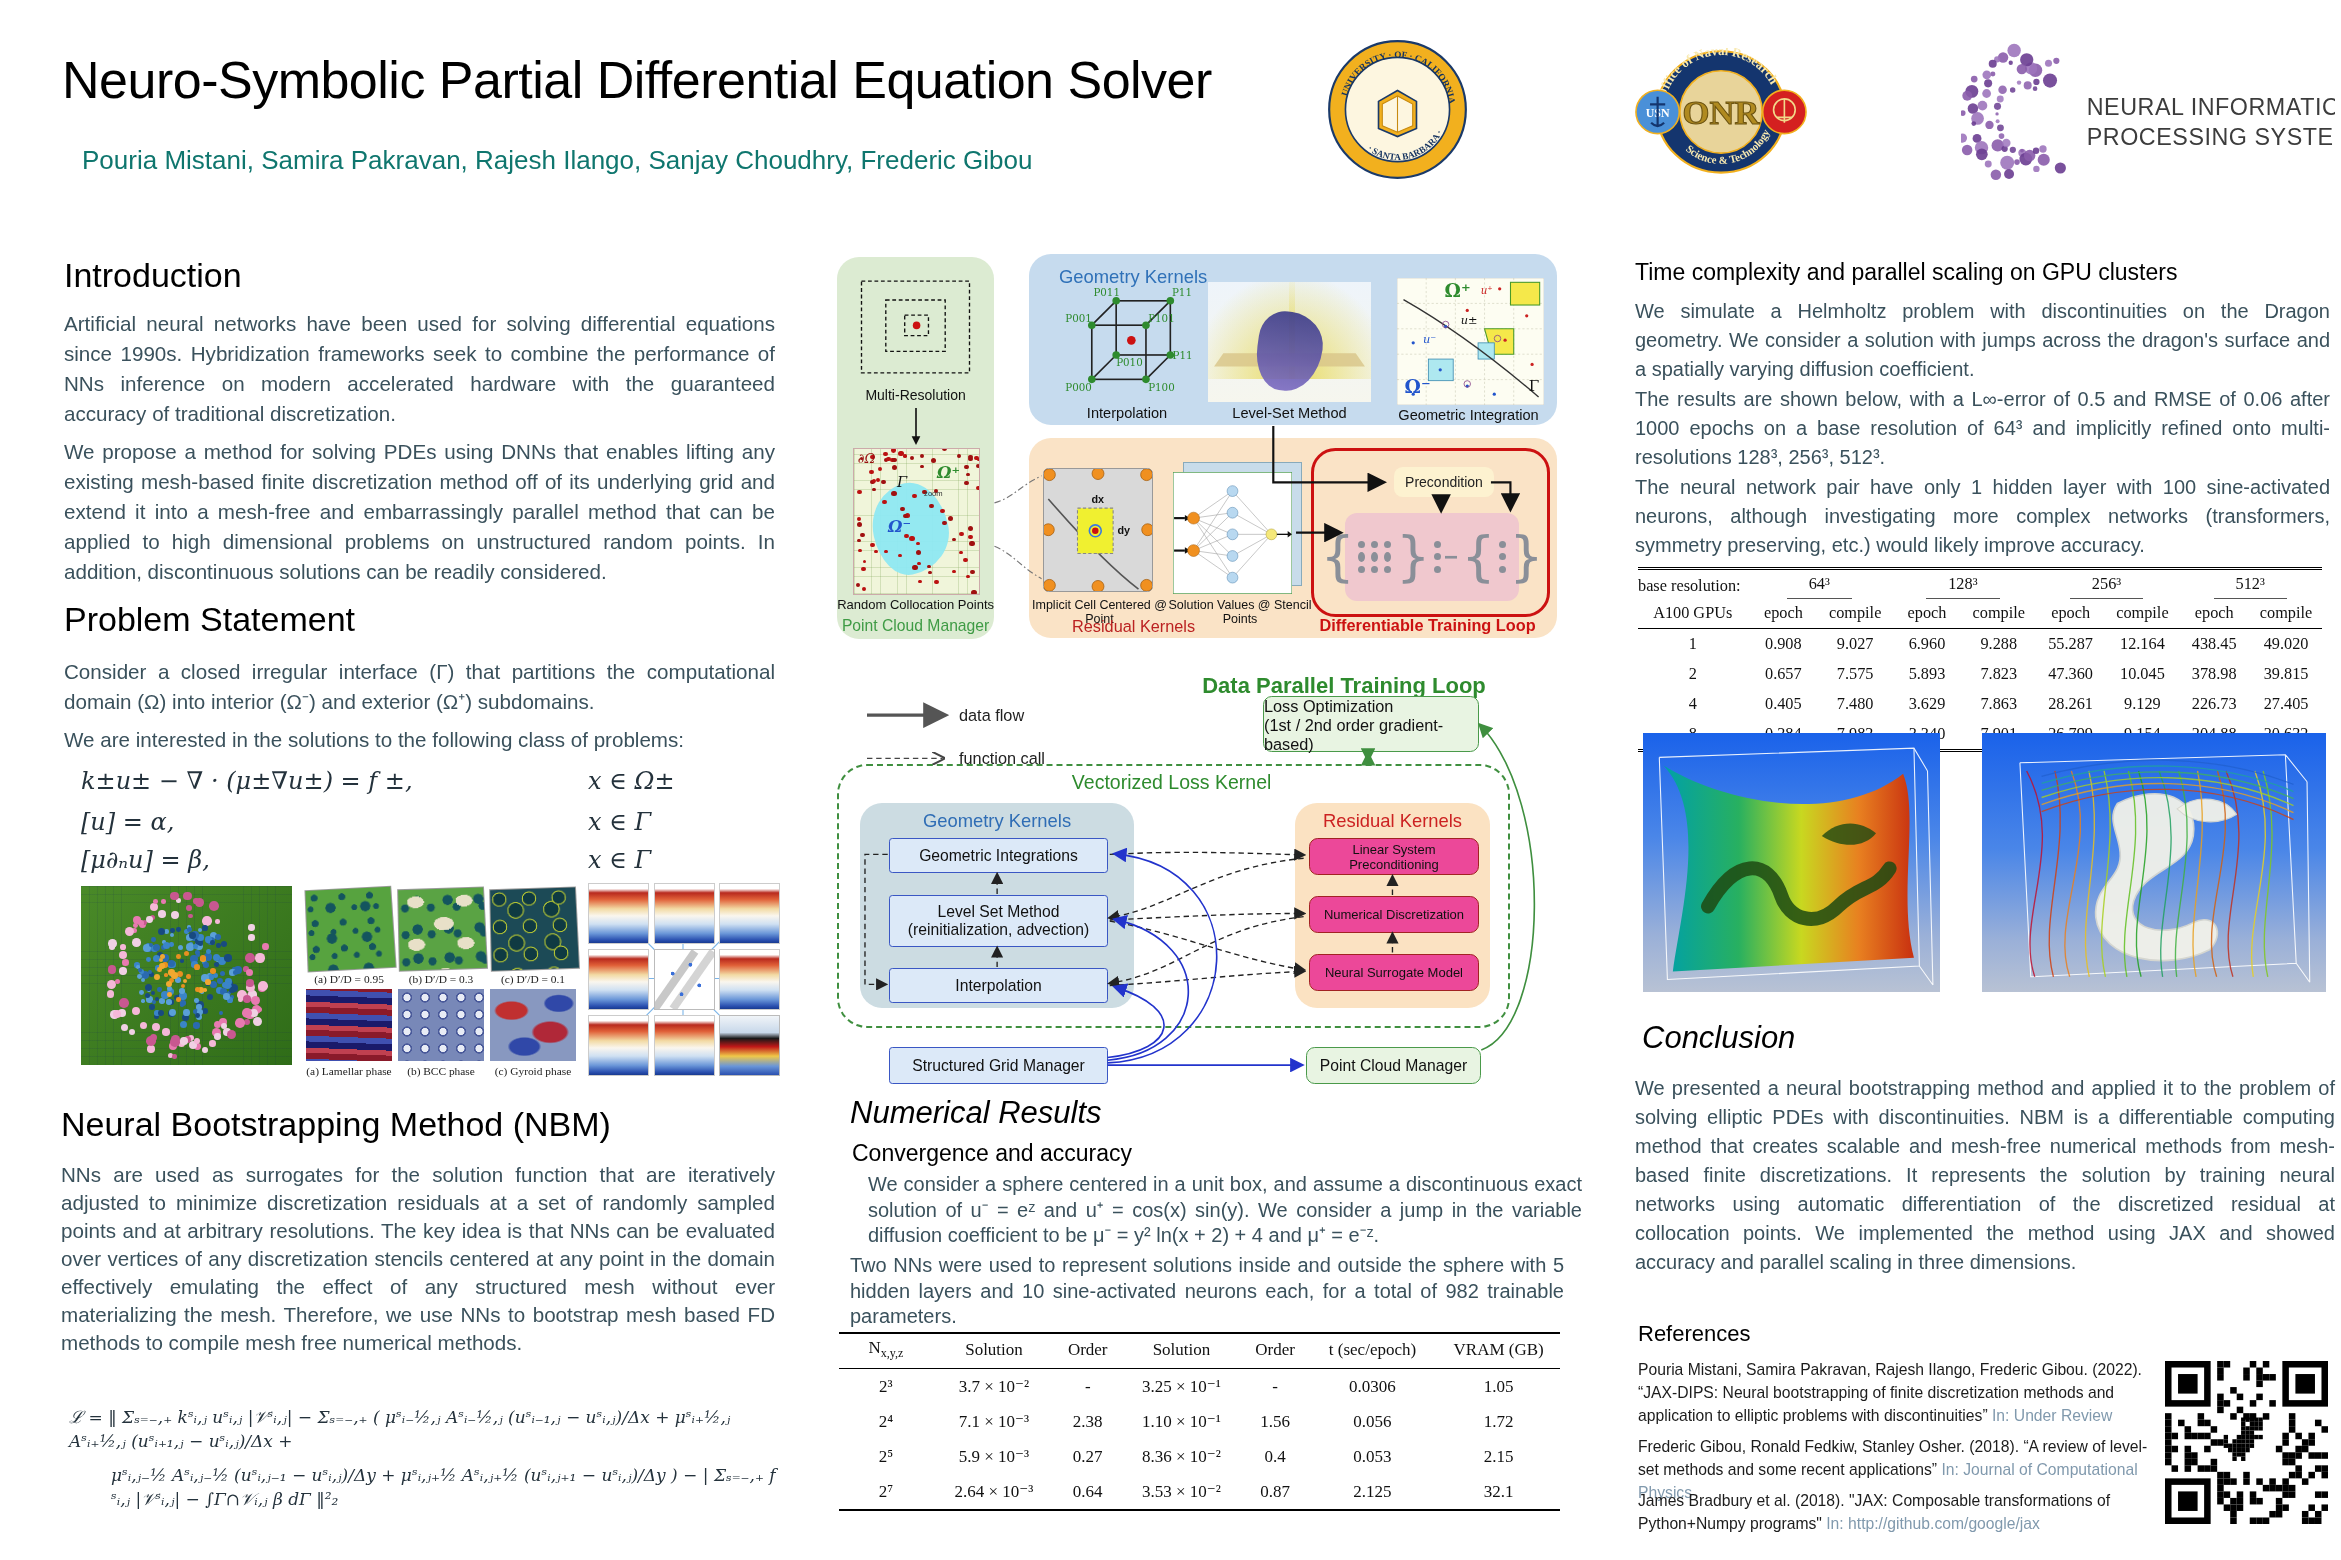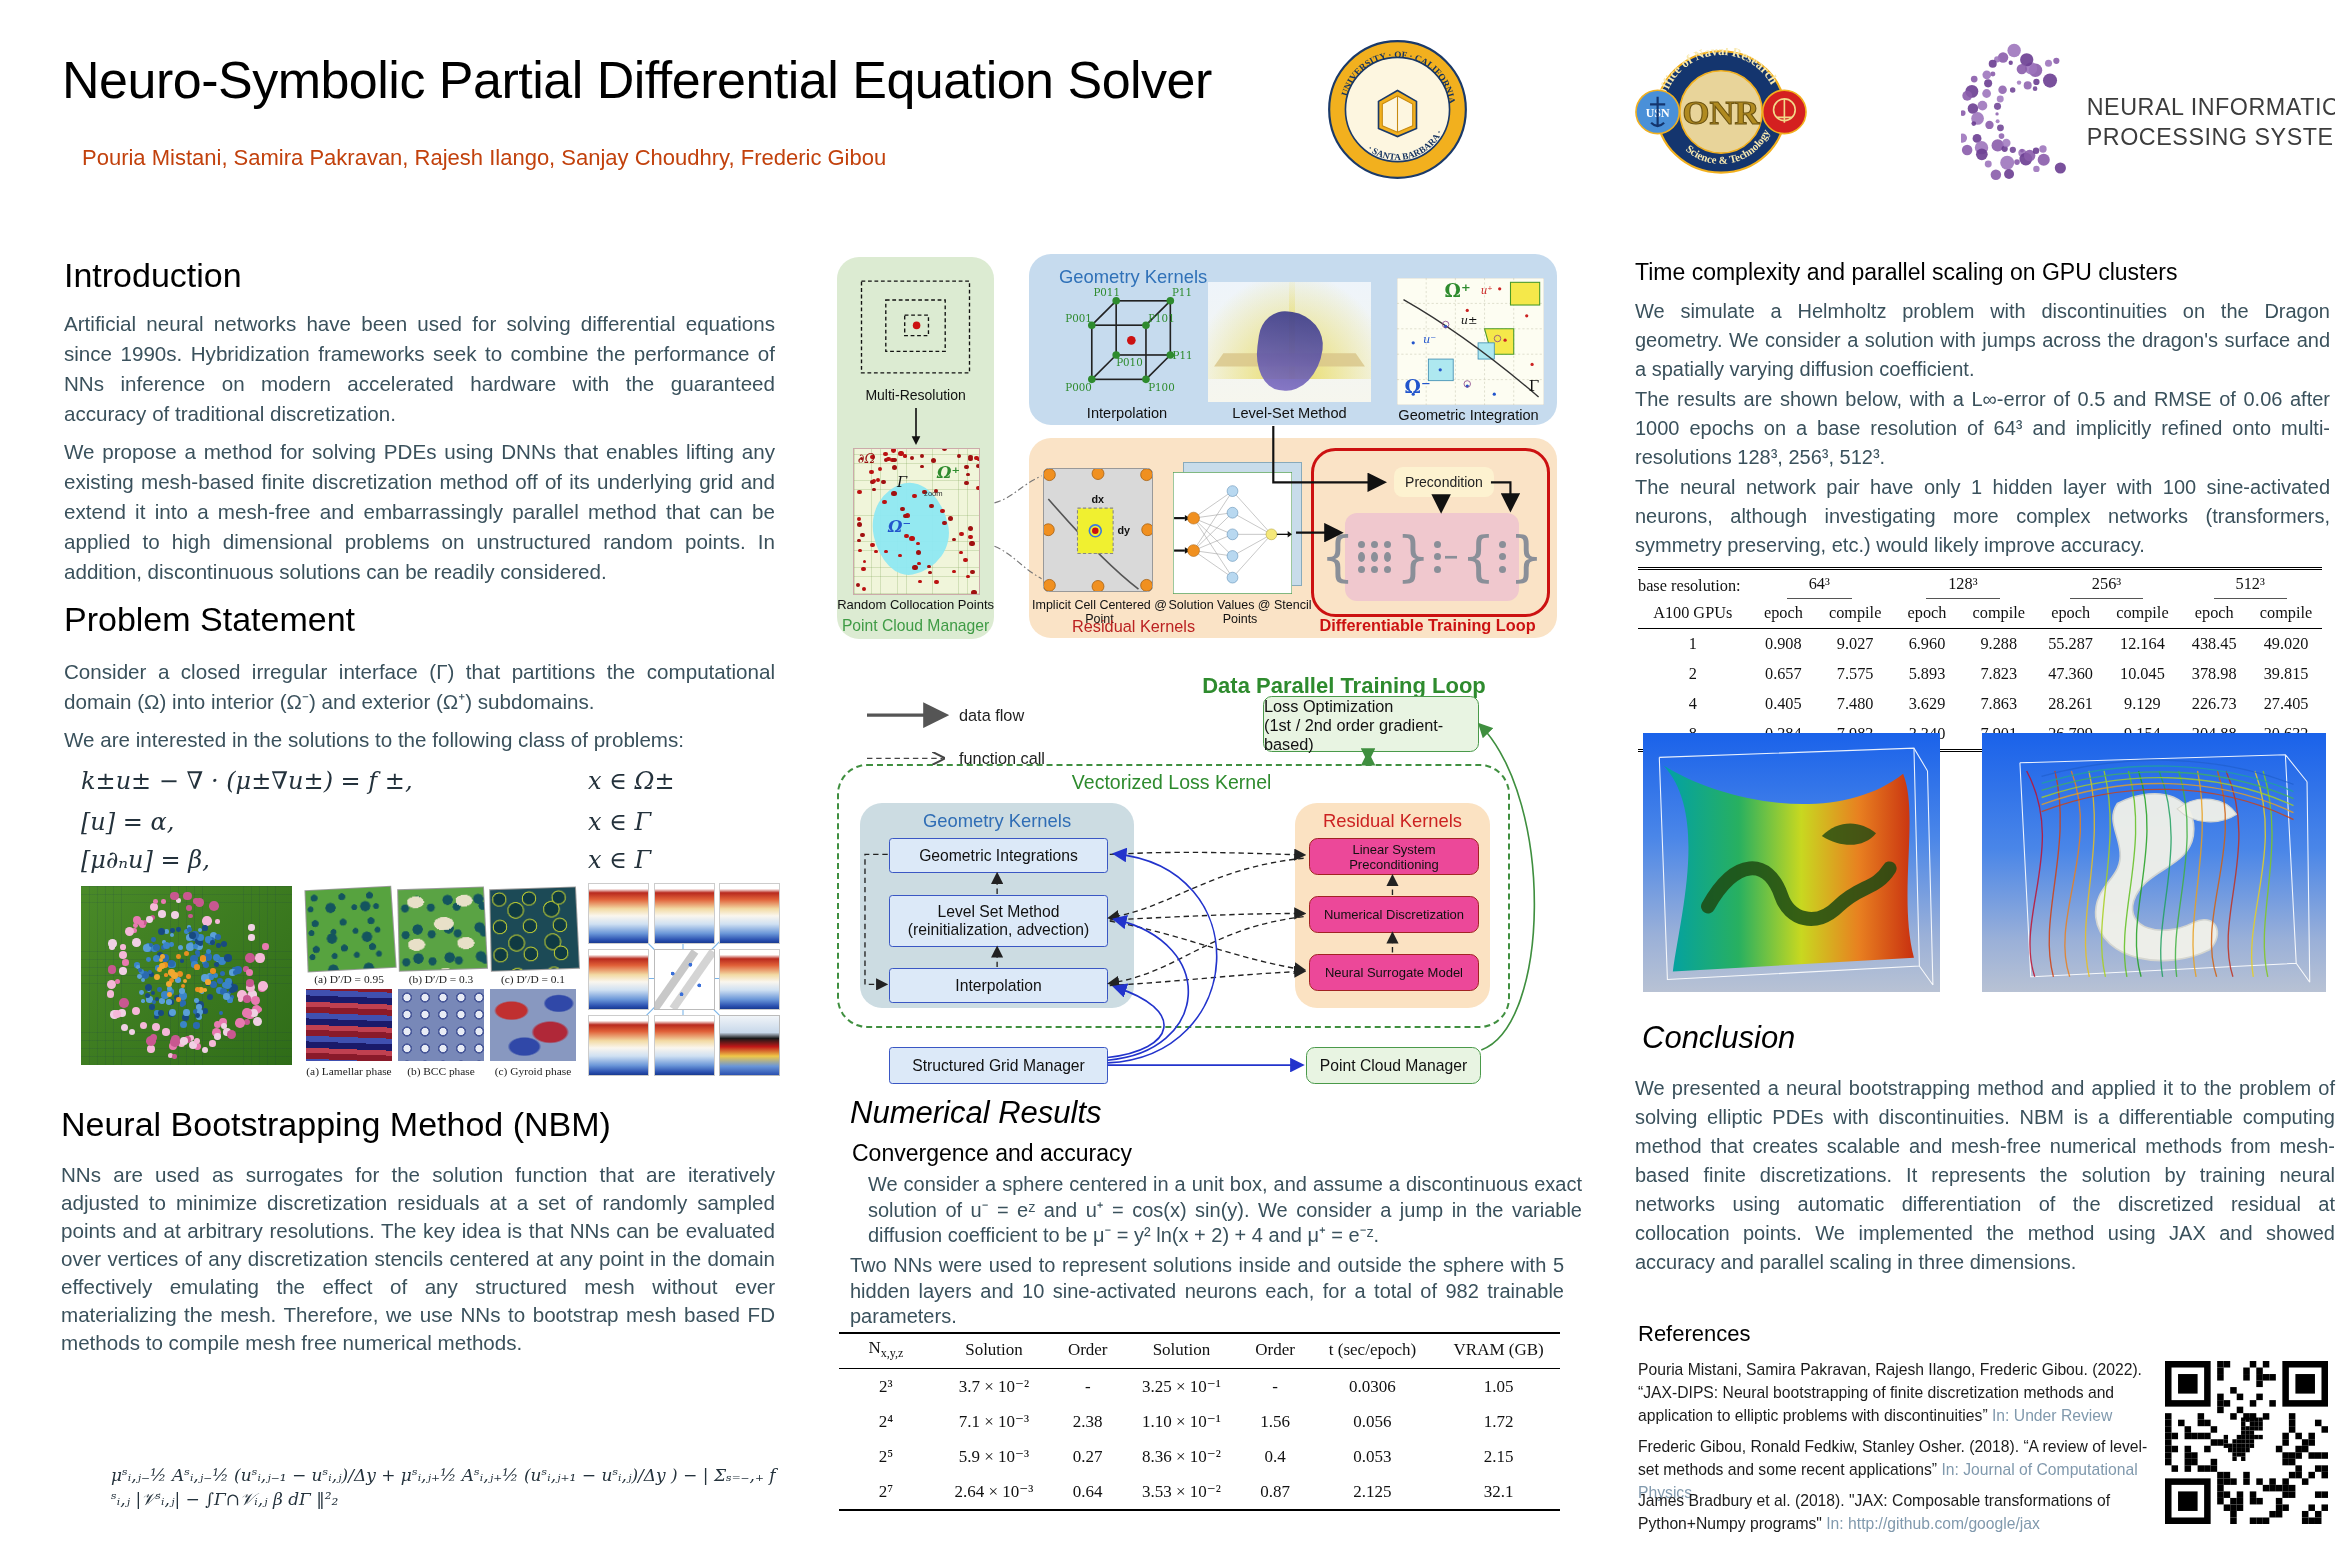--- a/index.html
+++ b/index.html
@@ -42,21 +42,21 @@
   .spect{background:linear-gradient(180deg,#ffffff 0%,#ffffff 8%,#b82a1e 15%,#e06038 26%,#f2daa4 42%,
           #faf6ee 54%,#cfe0f2 68%,#6a96d8 84%,#2a50b0 95%,#183a90 100%);border:0.5px solid #ccc;}
   .fclabel{font-size:18.4px;font-weight:bold;}
 </style>
 </head>
 <body>
 
 <div id="poster">
 
   <div class="abs h1" style="left:62px;top:50px;">Neuro-Symbolic Partial Differential Equation Solver</div>
-  <div class="abs" style="left:82px;top:145px;font-size:22px;color:#c2410c;">Pouria Mistani, Samira Pakravan, Rajesh Ilango, Sanjay Choudhry, Frederic Gibou</div>
+  <div class="abs" style="left:82px;top:145px;font-size:26px;color:#0f766e;">Pouria Mistani, Samira Pakravan, Rajesh Ilango, Sanjay Choudhry, Frederic Gibou</div>
 
   <div class="abs" style="left:1327px;top:39px;width:141px;height:141px;">
     <svg width="141" height="141" viewBox="0 0 260 260">
       <circle cx="130" cy="130" r="126" fill="#f2b01e" stroke="#1a3a6a" stroke-width="4"></circle>
       <circle cx="130" cy="130" r="96" fill="#fdf6e0" stroke="#1a3a6a" stroke-width="3"></circle>
       <path id="ucsbTop" d="M 34 130 A 96 96 0 0 1 226 130" fill="none"></path>
       <path id="ucsbBot" d="M 40 150 A 92 92 0 0 0 220 150" fill="none"></path>
       <text font-size="17" fill="#14325f" font-family="Liberation Serif,serif" font-weight="bold"><textPath href="#ucsbTop" startOffset="8%">UNIVERSITY · OF · CALIFORNIA</textPath></text>
       <text font-size="17" fill="#14325f" font-family="Liberation Serif,serif" font-weight="bold"><textPath href="#ucsbBot" startOffset="26%">· SANTA BARBARA ·</textPath></text>
       <path d="M 95 115 L 130 95 L 165 115 L 165 165 L 130 180 L 95 165 Z" fill="#f2b01e" stroke="#1a3a6a" stroke-width="3"></path>
@@ -509,20 +509,21 @@
       <div class="abs spect" style="left:131px;top:66px;width:59px;height:59px;"></div>
       <div class="abs spect" style="left:0;top:132px;width:59px;height:59px;"></div>
       <div class="abs spect" style="left:66px;top:132px;width:59px;height:59px;"></div>
       <div class="abs" style="left:131px;top:132px;width:59px;height:59px;border:0.5px solid #bbb;background:
            linear-gradient(180deg,#f0f4f8 0%,#c8d8ea 28%,#181818 38%,#c01818 52%,#f0c848 68%,#6a96d8 85%,#2a50b0 100%);"></div>
     </div>
   </div>
 
   <div class="abs h2" style="left:61px;top:1105px;">Neural Bootstrapping Method (NBM)</div>
   <div class="abs body-text" style="left:61px;top:1161px;width:714px;line-height:28px;">NNs are used as surrogates for the solution function that are iteratively adjusted to minimize discretization residuals at a set of randomly sampled points and at arbitrary resolutions. The key idea is that NNs can be evaluated over vertices of any discretization stencils centered at any point in the domain effectively emulating the effect of any structured mesh without ever materializing the mesh. Therefore, we use NNs to bootstrap mesh based FD methods to compile mesh free numerical methods.</div>
+  <div class="abs math" style="left:69px;top:1405px;width:710px;font-size:17px;line-height:24px;">ℒ = ‖ Σₛ₌₋,₊ kˢᵢ,ⱼ uˢᵢ,ⱼ |𝒱ˢᵢ,ⱼ| − Σₛ₌₋,₊ ( μˢᵢ₋½,ⱼ Aˢᵢ₋½,ⱼ (uˢᵢ₋₁,ⱼ − uˢᵢ,ⱼ)/Δx + μˢᵢ₊½,ⱼ Aˢᵢ₊½,ⱼ (uˢᵢ₊₁,ⱼ − uˢᵢ,ⱼ)/Δx +</div>
   <div class="abs math" style="left:111px;top:1463px;width:672px;font-size:17px;line-height:24px;">μˢᵢ,ⱼ₋½ Aˢᵢ,ⱼ₋½ (uˢᵢ,ⱼ₋₁ − uˢᵢ,ⱼ)/Δy + μˢᵢ,ⱼ₊½ Aˢᵢ,ⱼ₊½ (uˢᵢ,ⱼ₊₁ − uˢᵢ,ⱼ)/Δy ) − | Σₛ₌₋,₊ f ˢᵢ,ⱼ |𝒱ˢᵢ,ⱼ| − ∫Γ∩𝒱ᵢ,ⱼ β dΓ ‖²₂</div>
 
   <div class="abs" style="left:829px;top:243px;width:737px;height:425px;">
 
     <div class="abs panel" style="left:8.1px;top:13.5px;width:157px;height:382px;background:#dcebd2;">
       <svg class="abs" style="left:16.3px;top:16.3px;" width="125" height="108" viewBox="0 0 230 200">
         <g fill="none" stroke="#111" stroke-width="2.5" stroke-dasharray="7 5">
           <rect x="15" y="15" width="200" height="170"></rect>
           <rect x="60" y="50" width="110" height="95"></rect>
           <rect x="95" y="78" width="44" height="38"></rect>

